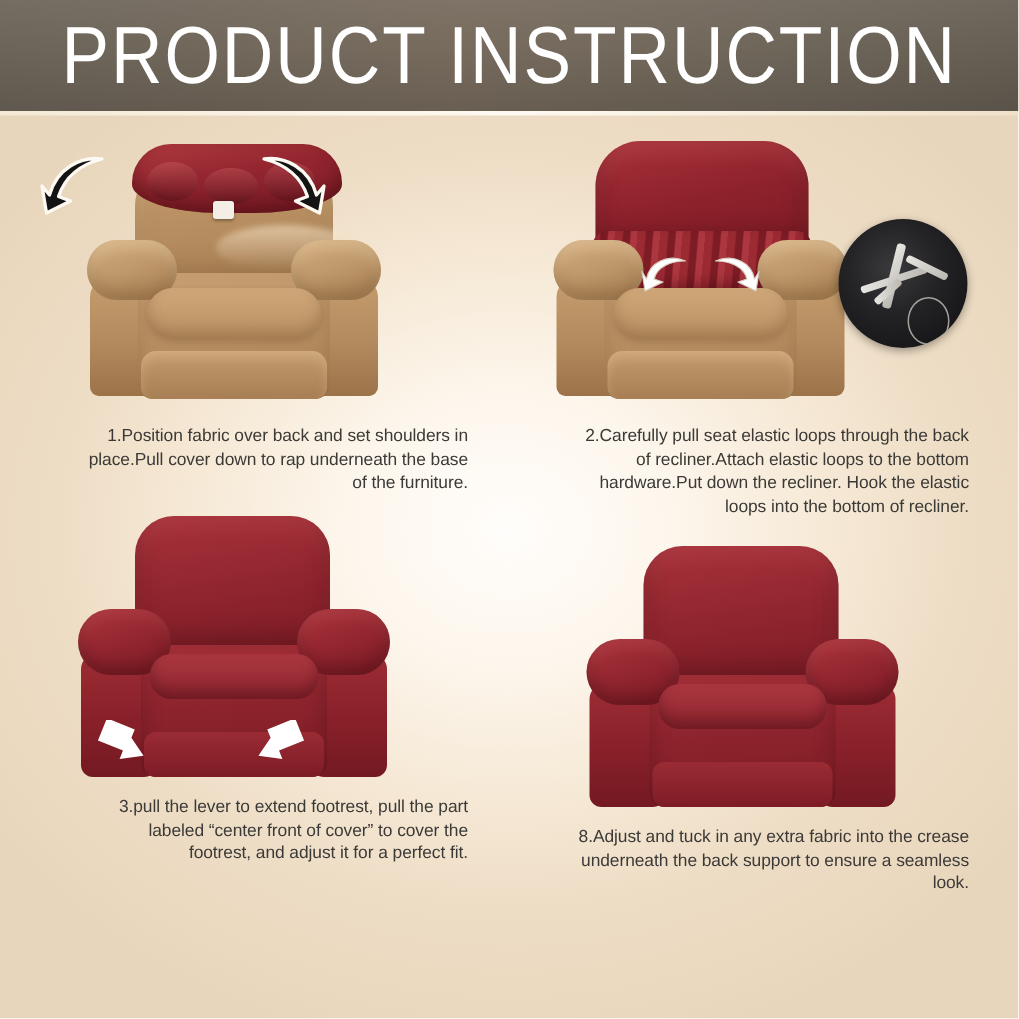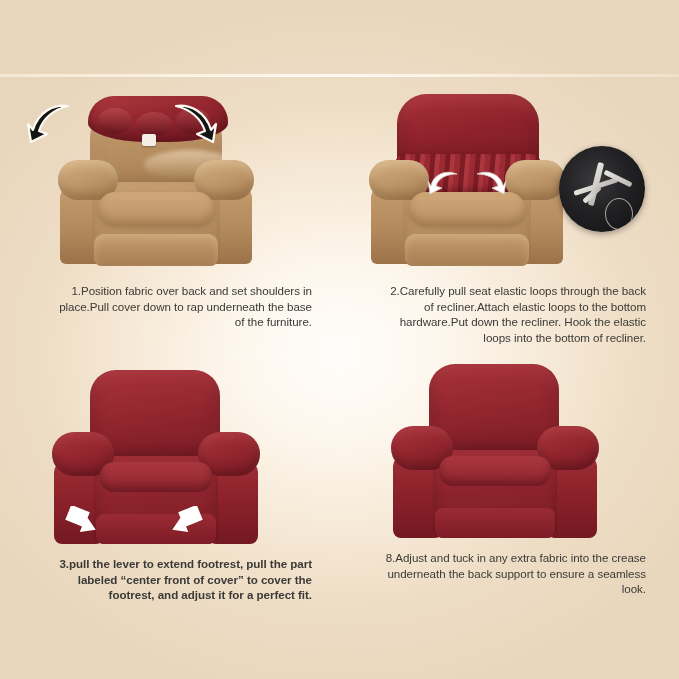--- a/index.html
+++ b/index.html
@@ -55,21 +55,21 @@
     position: absolute;
     left: 0; top: 74px;
     width: 679px; height: 3px;
     background: linear-gradient(90deg, rgba(246,235,215,0.9), rgba(255,251,244,0.95), rgba(240,226,203,0.9));
   }
 
   
   .panel { position: absolute; text-align: right; }
   .panel-1 { left: 18px;  top: 86px;  width: 320px; height: 280px; }
   .panel-2 { left: 345px; top: 86px;  width: 320px; height: 280px; }
-  .panel-3 { left: 18px;  top: 364px; width: 320px; height: 262px; font-weight: bold; }
+  .panel-3 { left: 18px;  top: 338px; width: 320px; height: 262px; }
   .panel-4 { left: 345px; top: 358px; width: 320px; height: 262px; }
 
   .figure {
     position: absolute;
     left: 0; top: 0;
     width: 320px;
     height: 185px;
   }
   .caption {
     position: absolute;
@@ -275,20 +275,24 @@
     border: 1.6px solid rgba(210,206,198,0.75);
     border-radius: 50%;
     background: transparent;
   }
 </style>
 </head>
 <body>
 
 <div id="page">
 
+  <div class="header">
+    <div class="header-sheen"></div>
+    <div class="header-title">PRODUCT INSTRUCTION</div>
+  </div>
   <div class="header-underline"></div>
 
   <div class="panel panel-1">
     <div class="figure">
       <div class="chair tan-chair">
         <div class="side side-l"></div>
         <div class="side side-r"></div>
         <div class="seatback">
           <div class="seatback-crease"></div>
         </div>

